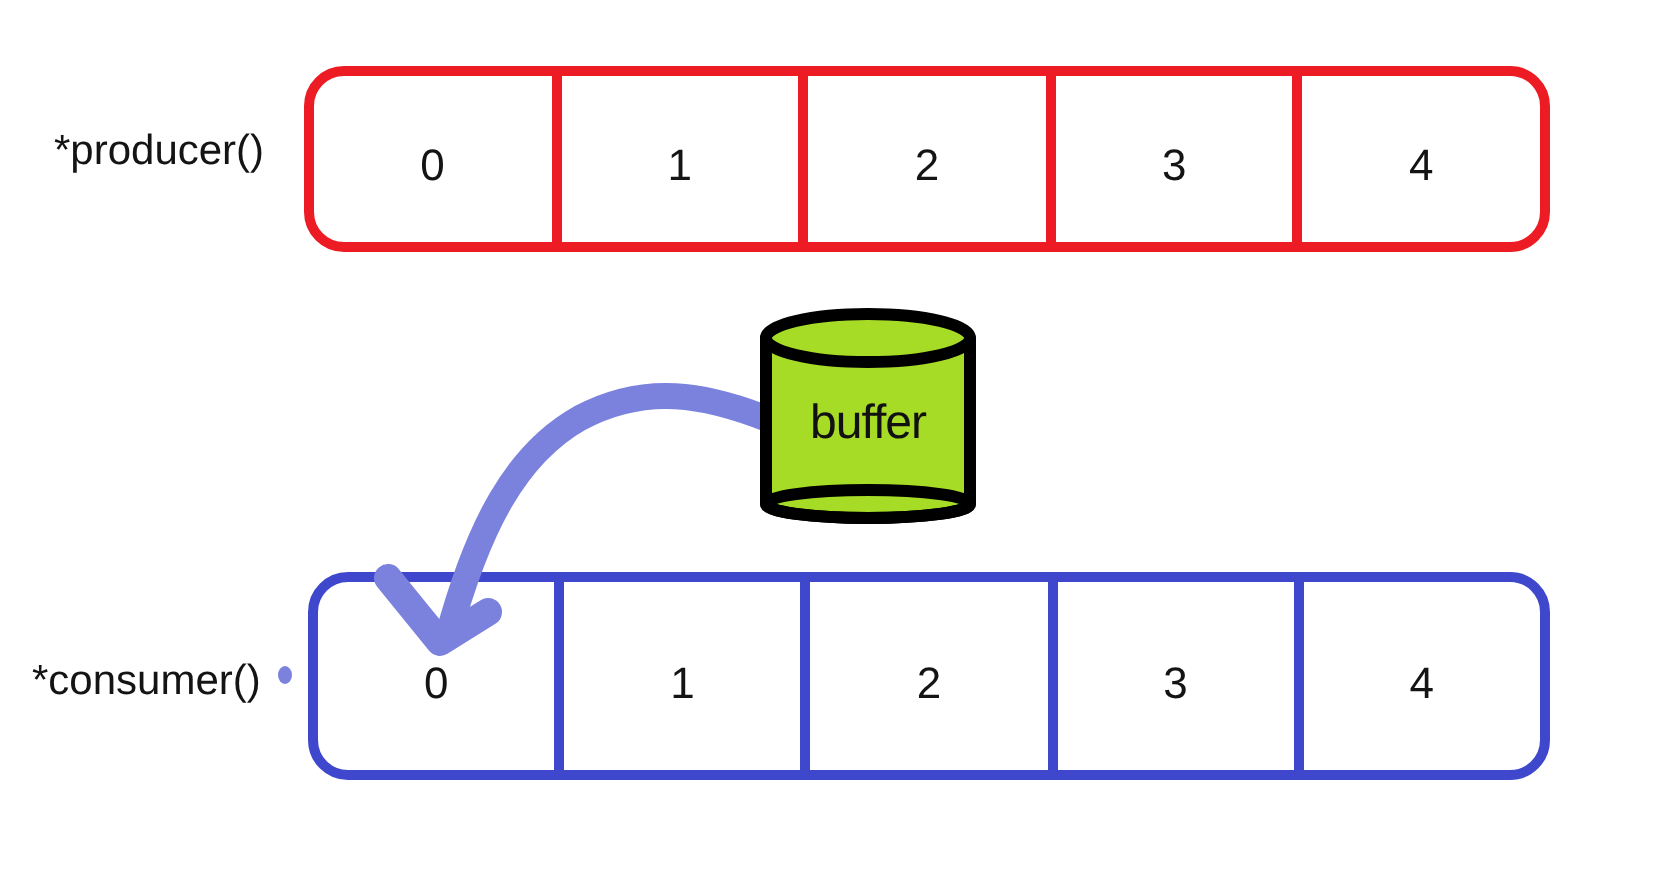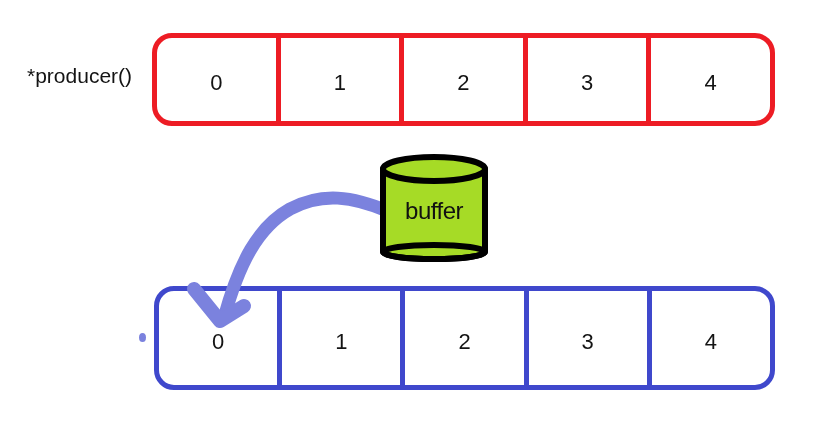--- a/index.html
+++ b/index.html
@@ -116,20 +116,21 @@
 
   <svg class="buffer-layer" viewBox="0 0 120 118">
     <path d="M 8,19 L 8,102 A 51 7 0 0 0 110,102 L 110,19 Z" stroke-width="6" stroke-linejoin="round" fill="#a6db26" stroke="#000000"></path>
     <ellipse cx="59" cy="102" rx="51" ry="7" fill="none" stroke-width="6" stroke="#000000"></ellipse>
     <ellipse cx="59" cy="19" rx="51" ry="12" stroke-width="6" fill="#a6db26" stroke="#000000"></ellipse>
     <text class="buffer-text" x="59" y="69" text-anchor="middle">buffer</text>
   </svg>
 
   <div class="stray-dot"></div>
 
+  <div class="row-label" id="consumer-label">*consumer()</div>
 
   <div class="track consumer">
     <div class="cell">
       <span>0</span>
     </div>
     <div class="cell">
       <span>1</span>
     </div>
     <div class="cell">
       <span>2</span>

